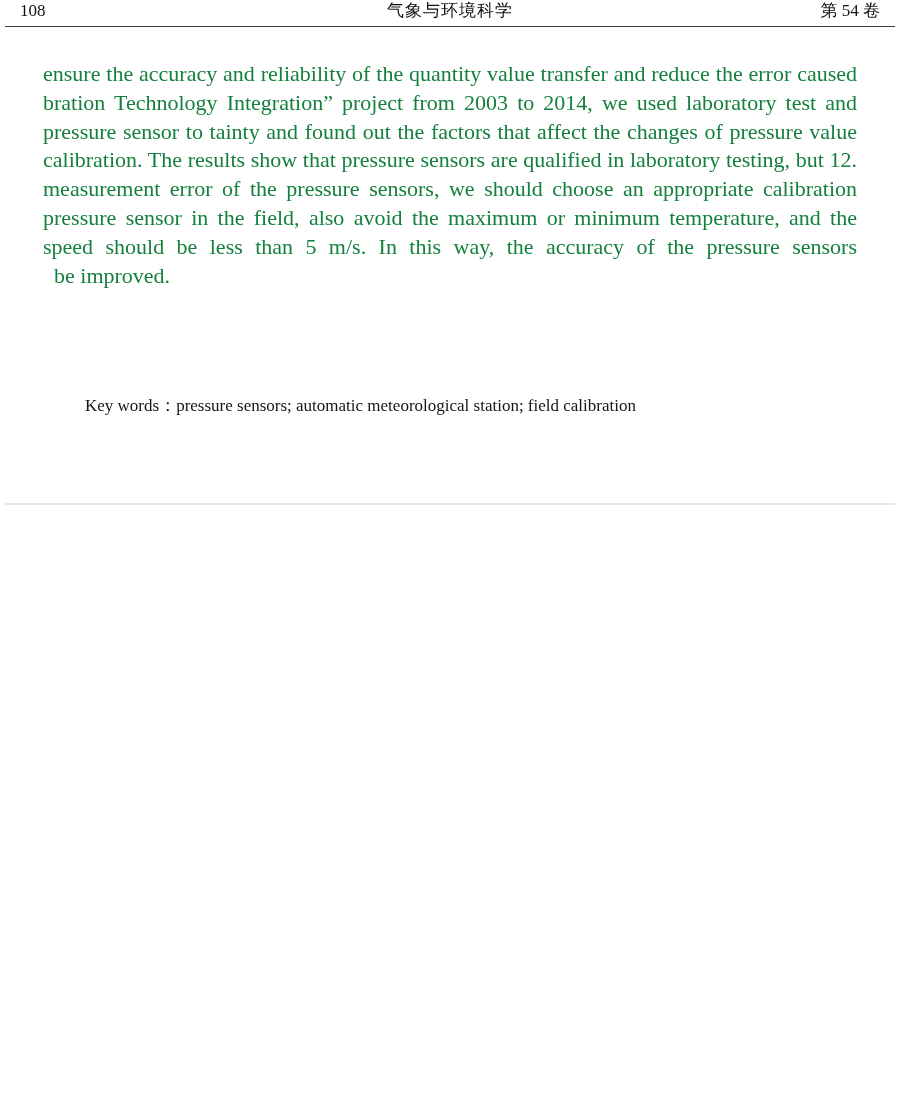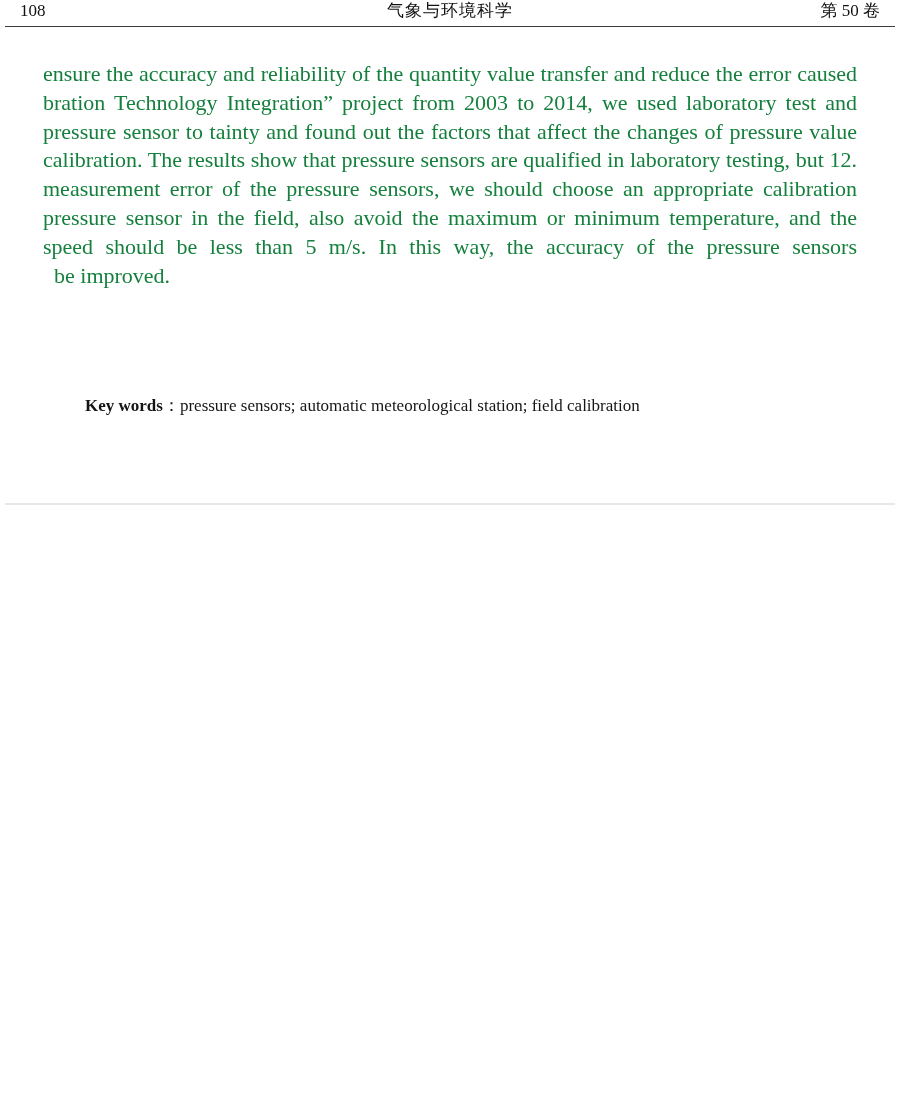--- a/index.html
+++ b/index.html
@@ -65,39 +65,39 @@
   .keywords-line {
     position: absolute;
     top: 392px;
     left: 43px;
     width: 814px;
     font-size: 17px;
     line-height: 28.8px;
     text-indent: 42px;
     color: #151515;
   }
-  .kw-label { font-weight: bold; margin-top: 44px; }
+  .kw-label { font-weight: normal; margin-top: 44px; }
   .section-divider {
     position: absolute;
     top: 503px;
     left: 5px;
     width: 890px;
     height: 2px;
     background: #e8e8e8;
   }
 </style>
 </head>
 <body>
 
 <div class="page">
 
   <div class="running-header">
     <span class="hdr-left">108</span>
     <span class="hdr-center">气象与环境科学</span>
-    <span class="hdr-right">第 50 卷</span>
+    <span class="hdr-right">第 54 卷</span>
   </div>
 
   <div class="header-rule"></div>
 
   <div class="abstract">
     <div class="abstract-line">ensure the accuracy and reliability of the quantity value transfer and reduce the error caused by the uncer-</div>
     <div class="abstract-line">bration Technology Integration” project from 2003 to 2014, we used laboratory test and field calibrate</div>
     <div class="abstract-line">pressure sensor to tainty and found out the factors that affect the changes of pressure value in the field</div>
     <div class="abstract-line">calibration. The results show that pressure sensors are qualified in laboratory testing, but 12. 72% of pres-</div>
     <div class="abstract-line">measurement error of the pressure sensors, we should choose an appropriate calibration time to calibrate</div>

